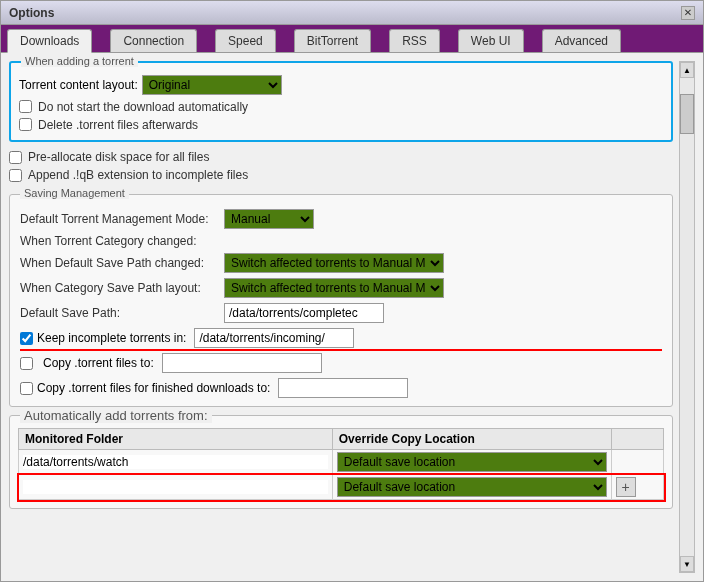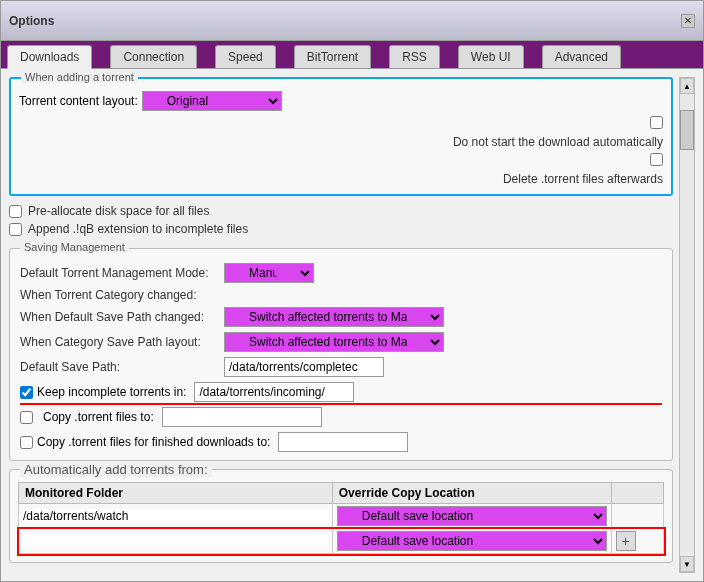--- a/index.html
+++ b/index.html
@@ -19,21 +19,21 @@
       display: flex;
       flex-direction: column;
     }
     .title-bar {
       background: linear-gradient(to bottom, #dde, #bbc);
       padding: 5px 8px;
       display: flex;
       align-items: center;
       justify-content: space-between;
       border-bottom: 1px solid #999;
-      height: 40px;
+      height: 24px;
     }
     .title-bar-text {
       font-size: 12px;
       font-weight: bold;
       color: #333;
     }
     .close-btn {
       width: 14px;
       height: 14px;
       background: #ccc;
@@ -127,43 +127,42 @@
       display: flex;
       align-items: center;
       margin-bottom: 5px;
       gap: 4px;
     }
     .form-row:last-child {
       margin-bottom: 0;
     }
     .checkbox-row {
       display: flex;
-      align-items: flex-end;
+      align-items: flex-start;
       gap: 6px;
       margin-bottom: 4px;
-      flex-direction: column;
     }
     .checkbox-row:last-child {
       margin-bottom: 0;
     }
     input[type="checkbox"] {
       width: 13px;
       height: 13px;
       cursor: pointer;
     }
     label {
       font-size: 12px;
       color: #333;
       cursor: pointer;
     }
     select {
       font-size: 12px;
       border: 1px solid #999;
-      background: #d946ef;
-      padding: 1px 20px;
+      background: #4d7c0f;
+      padding: 1px 2px;
       cursor: pointer;
     }
     .layout-select { width: 140px; }
     .mode-select { width: 90px; }
     .when-select { width: 220px; }
     .label-col {
       min-width: 200px;
       font-size: 12px;
       color: #333;
     }

